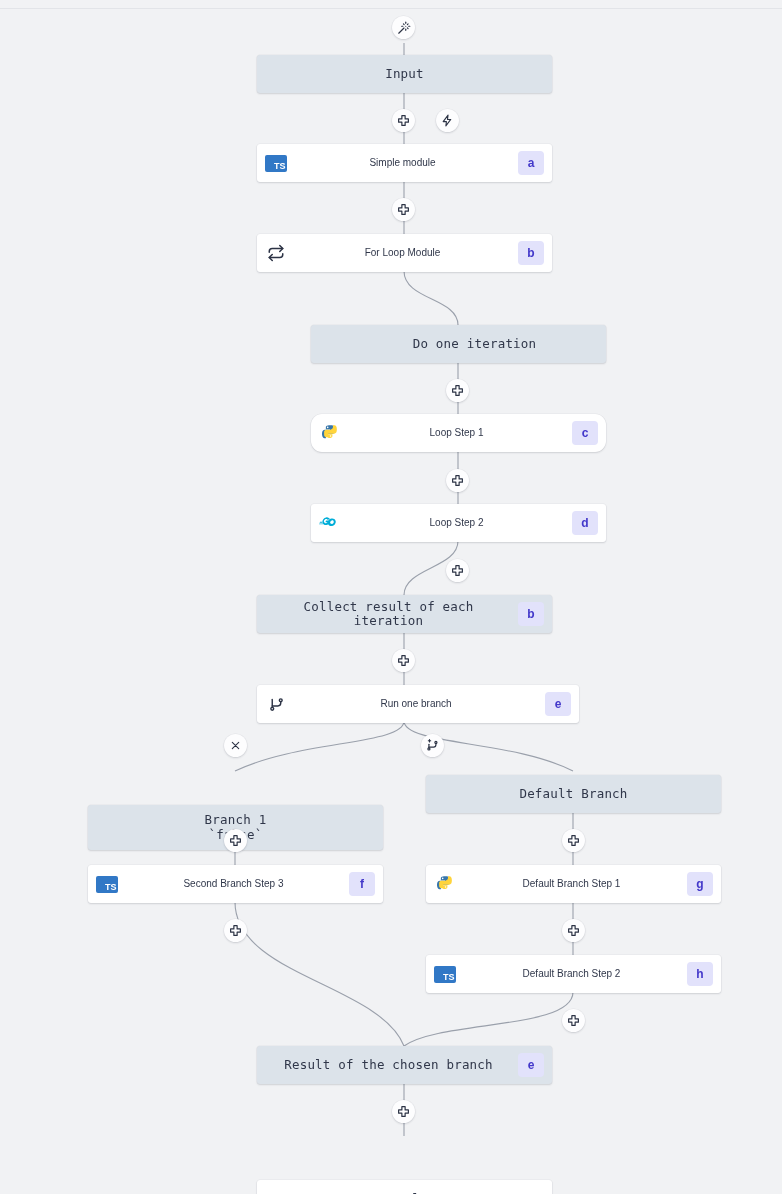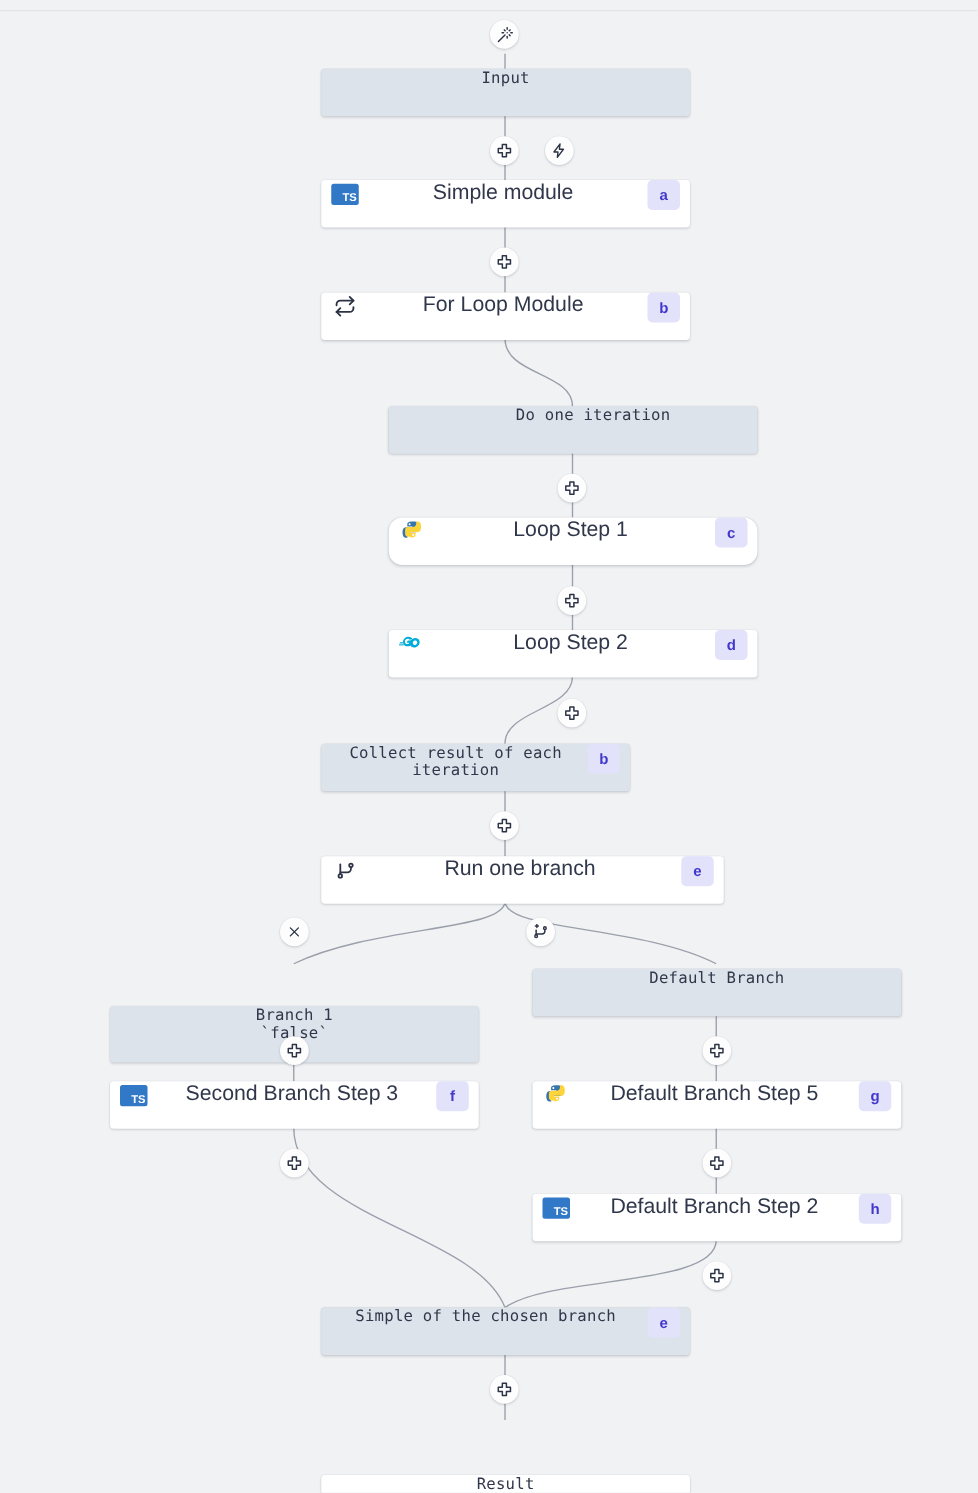--- a/index.html
+++ b/index.html
@@ -41,21 +41,21 @@
     fill: none;
     stroke: #9aa0ab;
     stroke-width: 1.1;
   }
 
   
   .node {
     position: absolute;
     box-sizing: border-box;
     display: flex;
-    align-items: flex-start;
+    align-items: center;
     border-radius: 3px;
     box-shadow: 0 1px 2px rgba(35,42,60,.14), 0 0 0 0.5px rgba(35,42,60,.06);
   }
   .node.step {
     background: #ffffff;
     height: 38px;
     padding: 0 8px;
   }
   .node.virtual {
     background: #dce3ea;
@@ -68,21 +68,21 @@
     width: 22px;
     height: 22px;
     flex: 0 0 22px;
     display: flex;
     align-items: center;
     justify-content: center;
   }
   .node-label {
     flex: 1 1 auto;
     text-align: center;
-    font-size: 17px;
+    font-size: 10px;
     line-height: 1.15;
     color: #30374a;
     white-space: pre-line;
     letter-spacing: 0;
   }
   .node.virtual .node-label {
     font-family: "DejaVu Sans Mono", "Liberation Mono", monospace;
     font-size: 12.5px;
     letter-spacing: .2px;
   }
@@ -244,21 +244,21 @@
           <path d="M0 11.9h8.6c.4 0 .5.2.4.5l-.3 1c-.1.3-.4.5-.7.5H.3c-.3 0-.5-.2-.3-.5l.4-1c.1-.3.3-.5.6-.5z" opacity=".85"></path>
           <path d="M19.3 7.9c-2.7.7-4.5 1.2-7.2 1.9-.6.2-.7.2-1.2-.4-.6-.7-1-1.1-1.9-1.5-2.6-1.3-5.1-.9-7.4.6C-1.1 10.3-2.5 13-2.1 16c.4 3 2.5 5.4 5.4 5.8 2.6.4 4.7-.5 6.4-2.4.3-.4.6-.8 1-1.3H4.3c-.8 0-1-.5-.7-1.1.5-1.2 1.5-3.3 2.1-4.3.1-.3.4-.7 1-.7h13.8c-.1 1-.1 2-.3 3-.4 2.6-1.4 5-3 7.1-2.6 3.4-6 5.5-10.3 6.1-3.5.5-6.8-.2-9.7-2.3-2.7-2-4.2-4.6-4.6-7.9-.5-3.9.7-7.5 3.1-10.6C-1.7 4.2 1.7 2.1 5.7 1.4c3.4-.6 6.6-.2 9.5 1.8 1.9 1.2 3.2 2.9 4.1 5 .2.3.1.5-.3.6z" transform="translate(12 -2) scale(0.62)"></path>
           <path d="M33.8 22.1c-3.2-.1-6.2-1-8.7-3.1-2.1-1.8-3.4-4.1-3.8-6.8-.6-4 .5-7.5 2.9-10.6C26.8-1.8 30-3.6 34-4.3c3.6-.6 7-.3 10.1 1.8 2.8 1.9 4.5 4.4 5 7.8.6 4.7-.8 8.5-4 11.8-2.3 2.4-5.2 3.9-8.5 4.6-.9.2-1.9.2-2.8.4zm8.5-14.4c0-.5 0-.8-.1-1.2-.6-3.3-3.6-5.1-6.7-4.4-3.1.7-5.1 2.6-5.8 5.7-.6 2.6.6 5.2 3 6.3 1.8.8 3.7.7 5.5-.2 2.7-1.4 4.1-3.6 4.1-6.2z" transform="translate(6 4) scale(0.62)"></path>
         </g>
       </svg>
     </span>
     <span class="node-label">Loop Step 2</span>
     <span class="badge">d</span>
   </div>
 
-  <div class="node virtual" style="left:257px; top:595px; width:247px; height:36px;">
+  <div class="node virtual" style="left:257px; top:595px; width:295px; height:36px;">
     <span class="node-label">Collect result of each iteration</span>
     <span class="badge" style="margin-left:6px;">b</span>
   </div>
 
   <div class="node step" style="left:257px; top:685px; width:322px;">
     <span class="node-icon">
       <svg width="17" height="17" viewBox="0 0 24 24" fill="none" stroke="#2c3345" stroke-width="2" stroke-linecap="round" stroke-linejoin="round">
         <circle cx="6" cy="18" r="2"></circle>
         <circle cx="18" cy="6" r="2"></circle>
         <path d="M18 8v2a4 4 0 0 1-4 4H6"></path>
@@ -286,34 +286,34 @@
     <span class="badge">f</span>
   </div>
 
   <div class="node step" style="left:426px; top:865px; width:295px;">
     <span class="node-icon">
       <svg width="18" height="18" viewBox="0 0 24 24">
         <path fill="#3776ab" d="M11.9 1.6c-1.2 0-2.3.1-3.3.3-2.9.5-3.4 1.6-3.4 3.5v2.5h6.8v.9H3.6c-2 0-3.7 1.2-4.2 3.4-.6 2.6-.6 4.2 0 6.9.5 2 1.6 3.4 3.6 3.4h2.3v-3c0-2.2 1.9-4.2 4.2-4.2h6.8c1.9 0 3.4-1.6 3.4-3.5V5.4c0-1.9-1.6-3.3-3.4-3.6-1.2-.2-2.4-.3-3.6-.2zm-3.7 2.1c.7 0 1.3.6 1.3 1.3s-.6 1.3-1.3 1.3-1.3-.6-1.3-1.3.6-1.3 1.3-1.3z" transform="translate(2.2 0.4) scale(0.82)"></path>
         <path fill="#ffd43b" d="M12.1 22.4c1.2 0 2.3-.1 3.3-.3 2.9-.5 3.4-1.6 3.4-3.5v-2.5h-6.8v-.9h9.4c2 0 3.7-1.2 4.2-3.4.6-2.6.6-4.2 0-6.9-.5-2-1.6-3.4-3.6-3.4h-2.3v3c0 2.2-1.9 4.2-4.2 4.2H8.7c-1.9 0-3.4 1.6-3.4 3.5v5.4c0 1.9 1.6 3.3 3.4 3.6 1.2.2 2.4.3 3.4.2zm3.7-2.1c-.7 0-1.3-.6-1.3-1.3s.6-1.3 1.3-1.3 1.3.6 1.3 1.3-.6 1.3-1.3 1.3z" transform="translate(-0.2 0.4) scale(0.82)"></path>
       </svg>
     </span>
-    <span class="node-label">Default Branch Step 5</span>
+    <span class="node-label">Default Branch Step 1</span>
     <span class="badge">g</span>
   </div>
 
   <div class="node step" style="left:426px; top:955px; width:295px;">
     <span class="node-icon">
       <span class="ts-badge">TS</span>
     </span>
     <span class="node-label">Default Branch Step 2</span>
     <span class="badge">h</span>
   </div>
 
   <div class="node virtual" style="left:257px; top:1046px; width:295px; height:36px;">
-    <span class="node-label">Simple of the chosen branch</span>
+    <span class="node-label">Result of the chosen branch</span>
     <span class="badge" style="margin-left:6px;">e</span>
   </div>
 
   <div class="node step mono-white" style="left:257px; top:1180px; width:295px; justify-content:center;">
     <span class="node-label">Result</span>
   </div>
 
   <div class="handle" style="left:392px; top:109px;">
     <span>
       <svg width="13" height="13" viewBox="0 0 24 24" fill="none" stroke="#2c3345" stroke-width="2.2" stroke-linejoin="round">

